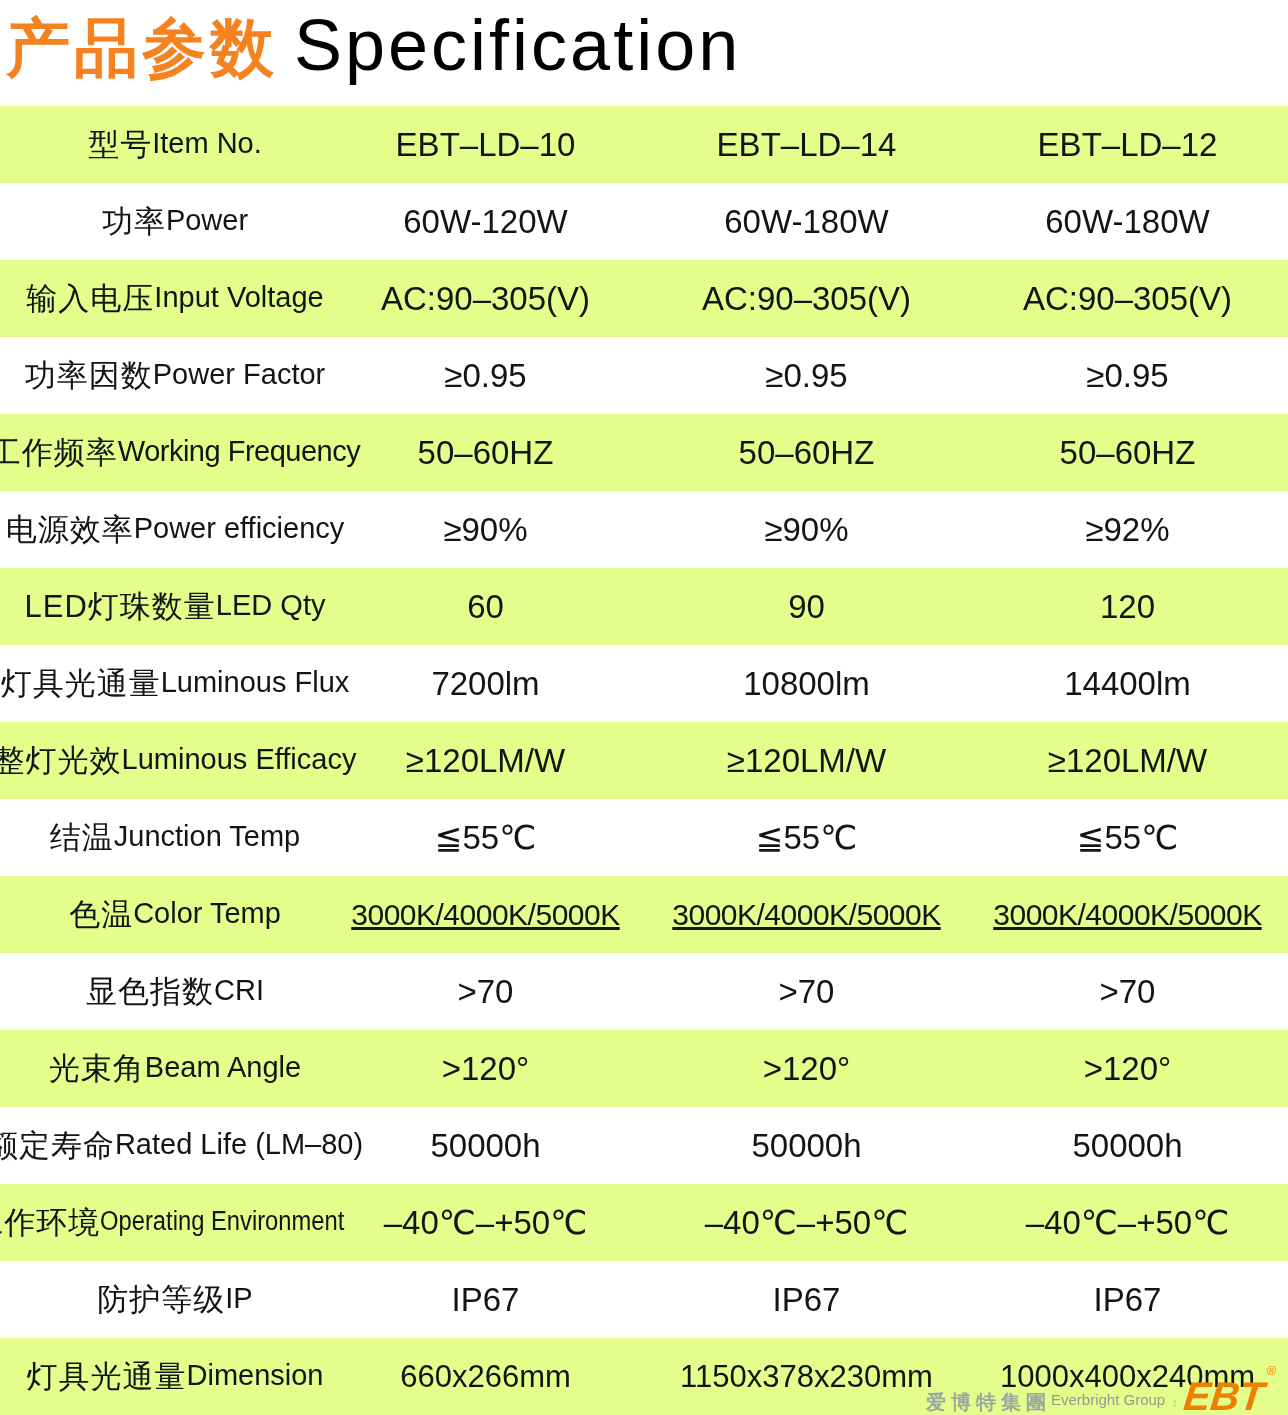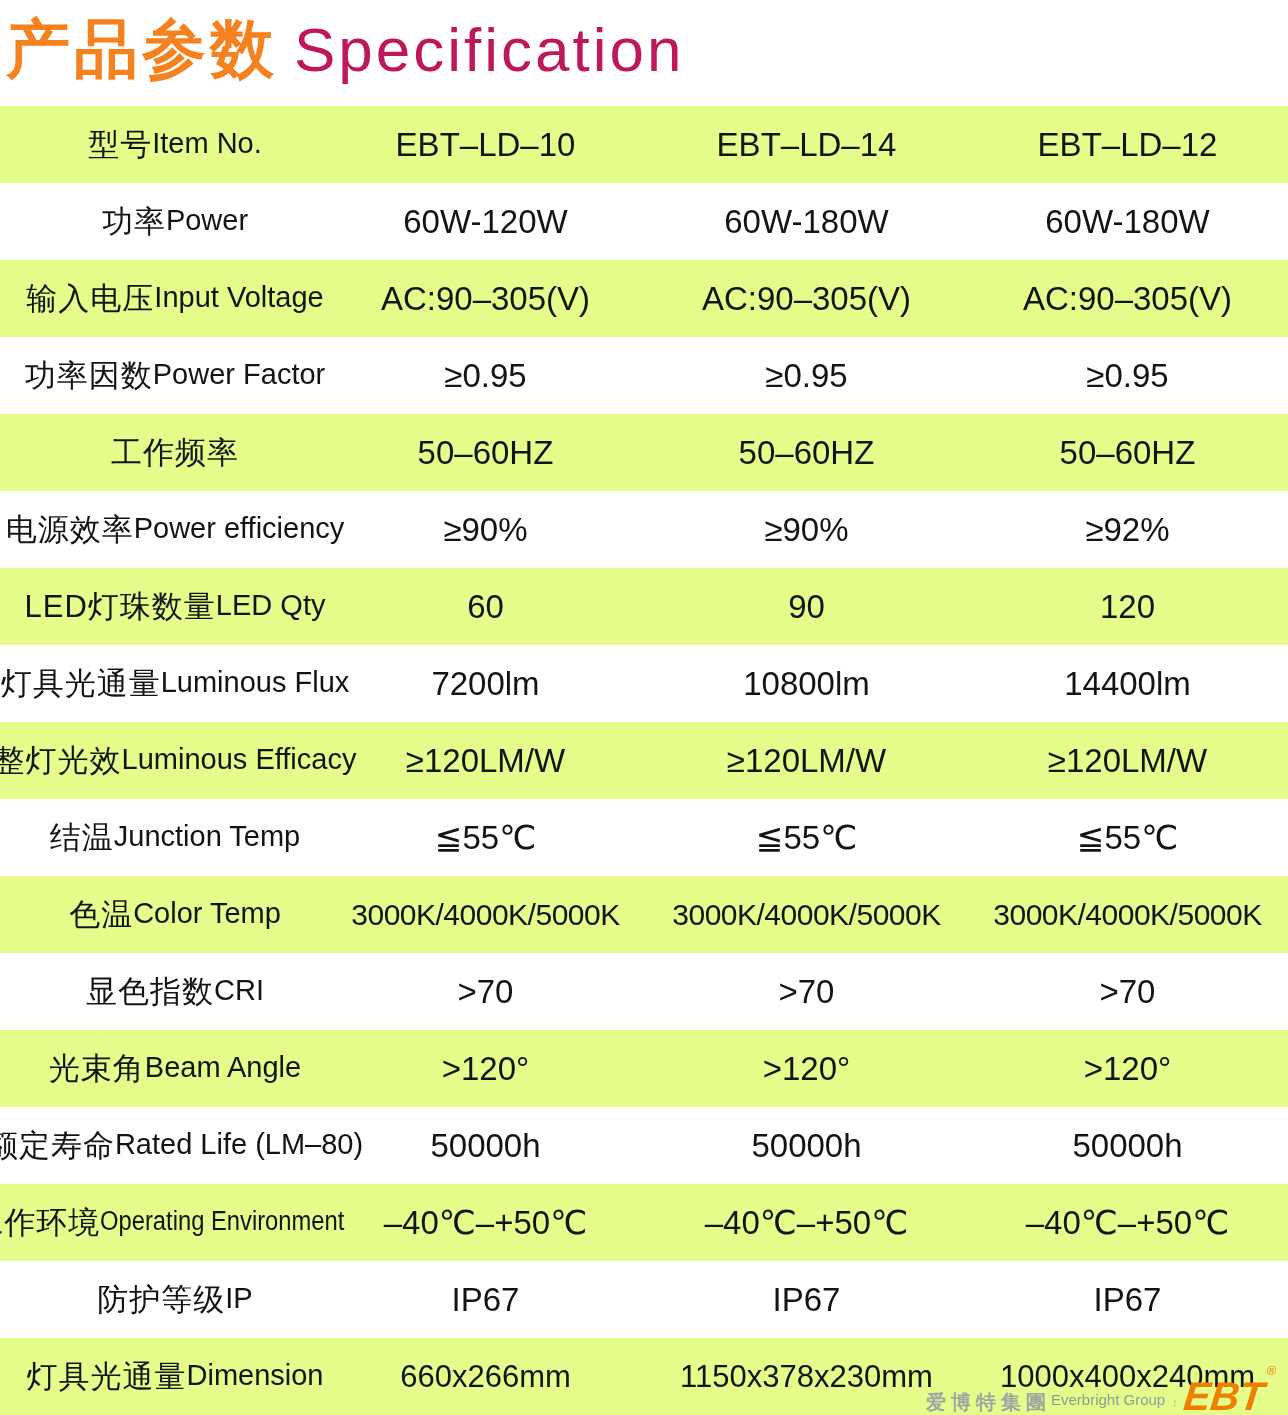--- a/index.html
+++ b/index.html
@@ -13,35 +13,35 @@
     color: #141414;
   }
 
   
   .header {
     position: absolute;
     top: 0; left: 0; right: 0;
     height: 106px;
     display: flex;
     align-items: baseline;
-    padding: 14px 0 0 6px;
+    padding: 6px 0 0 6px;
     box-sizing: border-box;
     background: #ffffff;
   }
   .title-zh {
     font-size: 64px;
     font-weight: bold;
     color: #F5821F;
     letter-spacing: 4px;
     line-height: 1.1;
   }
   .title-en {
-    font-size: 62px;
+    font-size: 72px;
     font-weight: normal;
-    color: #be185d;
+    color: #000000;
     margin-left: 16px;
     letter-spacing: 3px;
     line-height: 1.1;
   }
 
   
   .spec-table {
     position: absolute;
     top: 106px; left: 0; right: 0; bottom: 0;
     display: flex;
@@ -75,21 +75,21 @@
   }
   .val {
     width: 321px;
     text-align: center;
     font-size: 33px;
     white-space: nowrap;
   }
 
   
   .row:nth-child(5)  .label-en { letter-spacing: -0.5px; }
-  .row:nth-child(11) .val { font-size: 30px; letter-spacing: -0.5px; }
+  .row:nth-child(11) .val { font-size: 30px; letter-spacing: -0.5px; text-decoration: underline; }
   .row:nth-child(15) .label-en {
     font-size: 27px;
     transform: scaleX(0.88);
     transform-origin: left center;
   }
   .row:nth-child(17) .val { font-size: 31px; }
 
   
   .logo {
     position: absolute;
@@ -192,20 +192,21 @@
       <div class="label-en">Power Factor</div>
     </div>
     <div class="val">≥0.95</div>
     <div class="val">≥0.95</div>
     <div class="val">≥0.95</div>
   </div>
 
   <div class="row">
     <div class="label-cell">
       <div class="label-zh">工作频率</div>
+      <div class="label-en">Working Frequency</div>
     </div>
     <div class="val">50–60HZ</div>
     <div class="val">50–60HZ</div>
     <div class="val">50–60HZ</div>
   </div>
 
   <div class="row">
     <div class="label-cell">
       <div class="label-zh">电源效率</div>
       <div class="label-en">Power efficiency</div>

